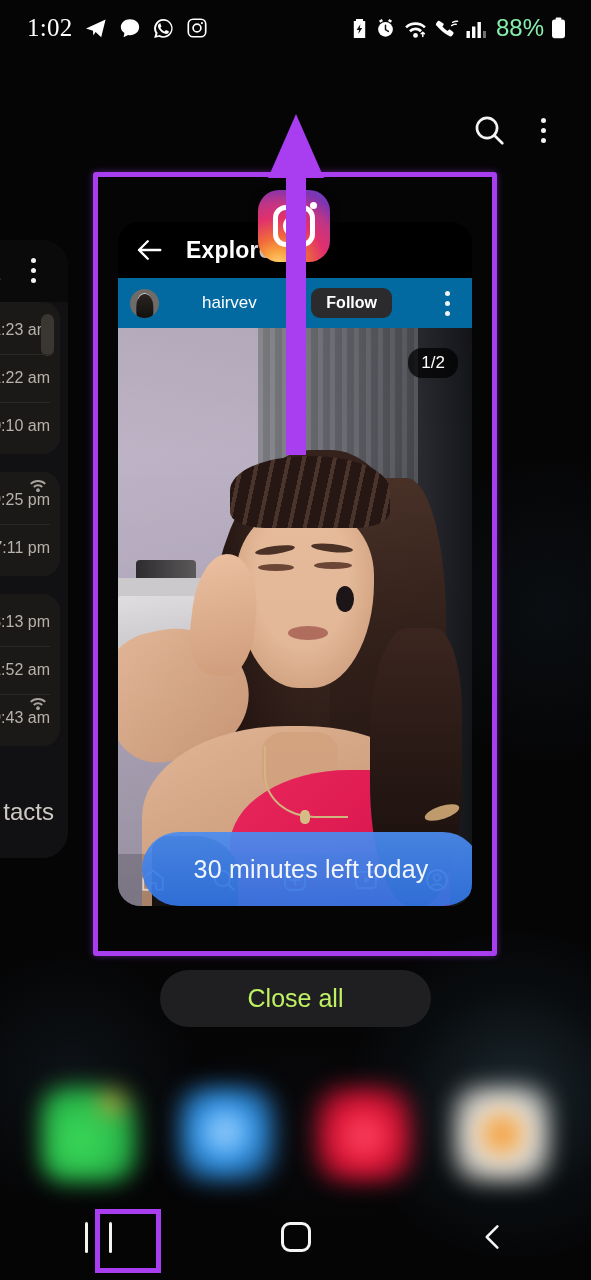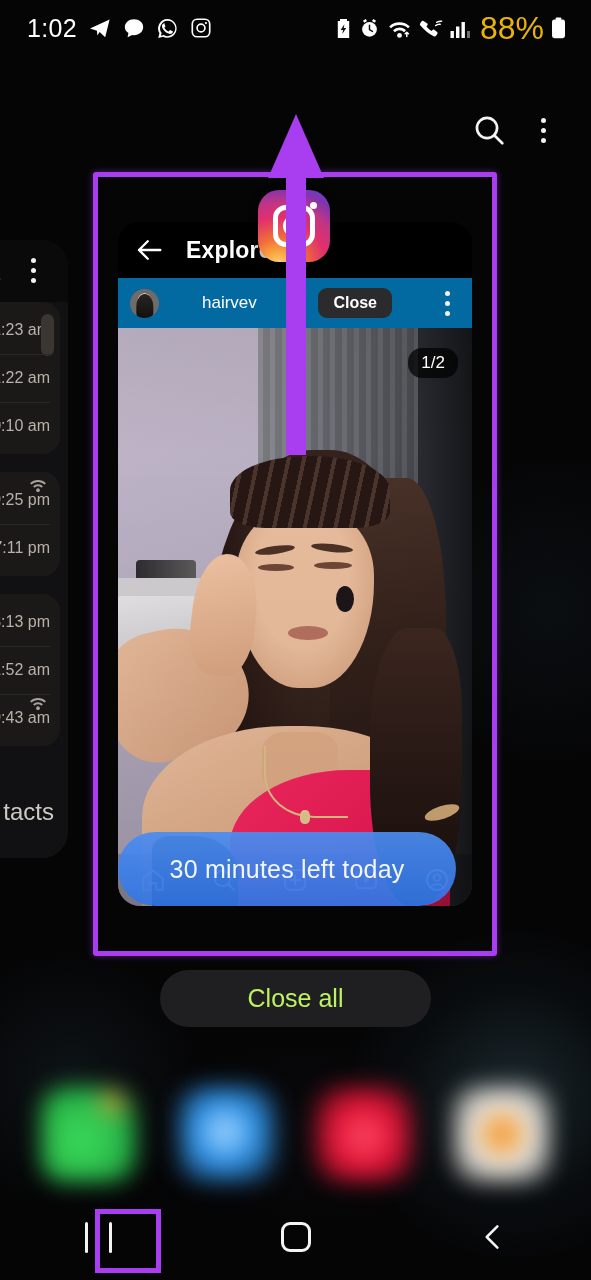--- a/index.html
+++ b/index.html
@@ -24,23 +24,23 @@
     background:radial-gradient(circle,rgba(40,62,78,.16) 0%,rgba(0,0,0,0) 72%); }
   .glow-d{ left:120px; top:1040px; width:400px; height:180px;
     background:radial-gradient(ellipse,rgba(55,60,75,.10) 0%,rgba(0,0,0,0) 72%); }
 
   
   #statusbar{
     position:absolute; left:0; top:0; width:591px; height:56px;
     display:flex; align-items:center; z-index:40;
   }
   #sb-left{ display:flex; align-items:center; gap:11px; margin-left:27px; }
-  #sb-time{ color:#fff; font-size:25px; letter-spacing:.3px; }
+  #sb-time{ color:#fff; font-size:25px; letter-spacing:.3px;font-family:Liberation Serif, serif; }
   #sb-right{ display:flex; align-items:center; gap:7px; margin-left:auto; margin-right:25px; }
-  #sb-pct{ color:#eab308; font-size:32px; margin-left:3px; letter-spacing:0px; }
+  #sb-pct{ color:#86efac; font-size:24px; margin-left:3px; letter-spacing:0px; }
   .si{ display:block; }
 
   
   #recents-actions{
     position:absolute; right:0; top:96px; width:180px; height:68px;
     display:flex; align-items:center; justify-content:flex-end;
     gap:26px; padding-right:37px; z-index:30;
   }
   .dots3{ display:flex; flex-direction:column; gap:5px; align-items:center;
     width:22px; }
@@ -209,21 +209,21 @@
   
   #ig-nav{
     position:absolute; left:0; bottom:0; width:354px; height:52px;
     display:flex; align-items:center; justify-content:space-around;
     background:rgba(0,0,0,.18); z-index:5;
   }
   #ig-nav .navicon{ opacity:.62; }
 
   
   #ig-toast{
-    position:absolute; left:0; top:504px; width:338px; height:74px;
+    position:absolute; left:24px; top:504px; width:338px; height:74px;
     background:linear-gradient(180deg,rgba(74,140,240,.92) 0%,rgba(50,118,231,.92) 100%);
     border-radius:38px; z-index:8;
     display:flex; align-items:center; justify-content:center;
   }
   #ig-toast span{ color:#f2f6fb; font-size:25px; letter-spacing:.2px; }
 
   
   #ig-appicon{
     position:absolute; left:258px; top:190px; width:72px; height:72px;
     border-radius:21px; z-index:26;
@@ -424,21 +424,21 @@
     <div id="ig-header">
       <svg id="ig-back" width="30" height="30" viewBox="0 0 24 24">
         <path d="M21 12H4M11 5 4 12l7 7" stroke="#fff" stroke-width="1.9" fill="none" stroke-linecap="round" stroke-linejoin="round"></path>
       </svg>
       <div id="ig-title">Explore</div>
     </div>
 
     <div id="ig-userrow">
       <div id="ig-avatar"></div>
       <div id="ig-username">hairvev</div>
-      <button id="ig-follow">Close</button>
+      <button id="ig-follow">Follow</button>
       <div id="ig-usermenu" class="dots3">
           <i></i>
           <i></i>
           <i></i>
         </div>
     </div>
 
     <div id="ig-photo">
       <div class="ph" id="ph-wall"></div>
       <div class="ph" id="ph-curtain"></div>

